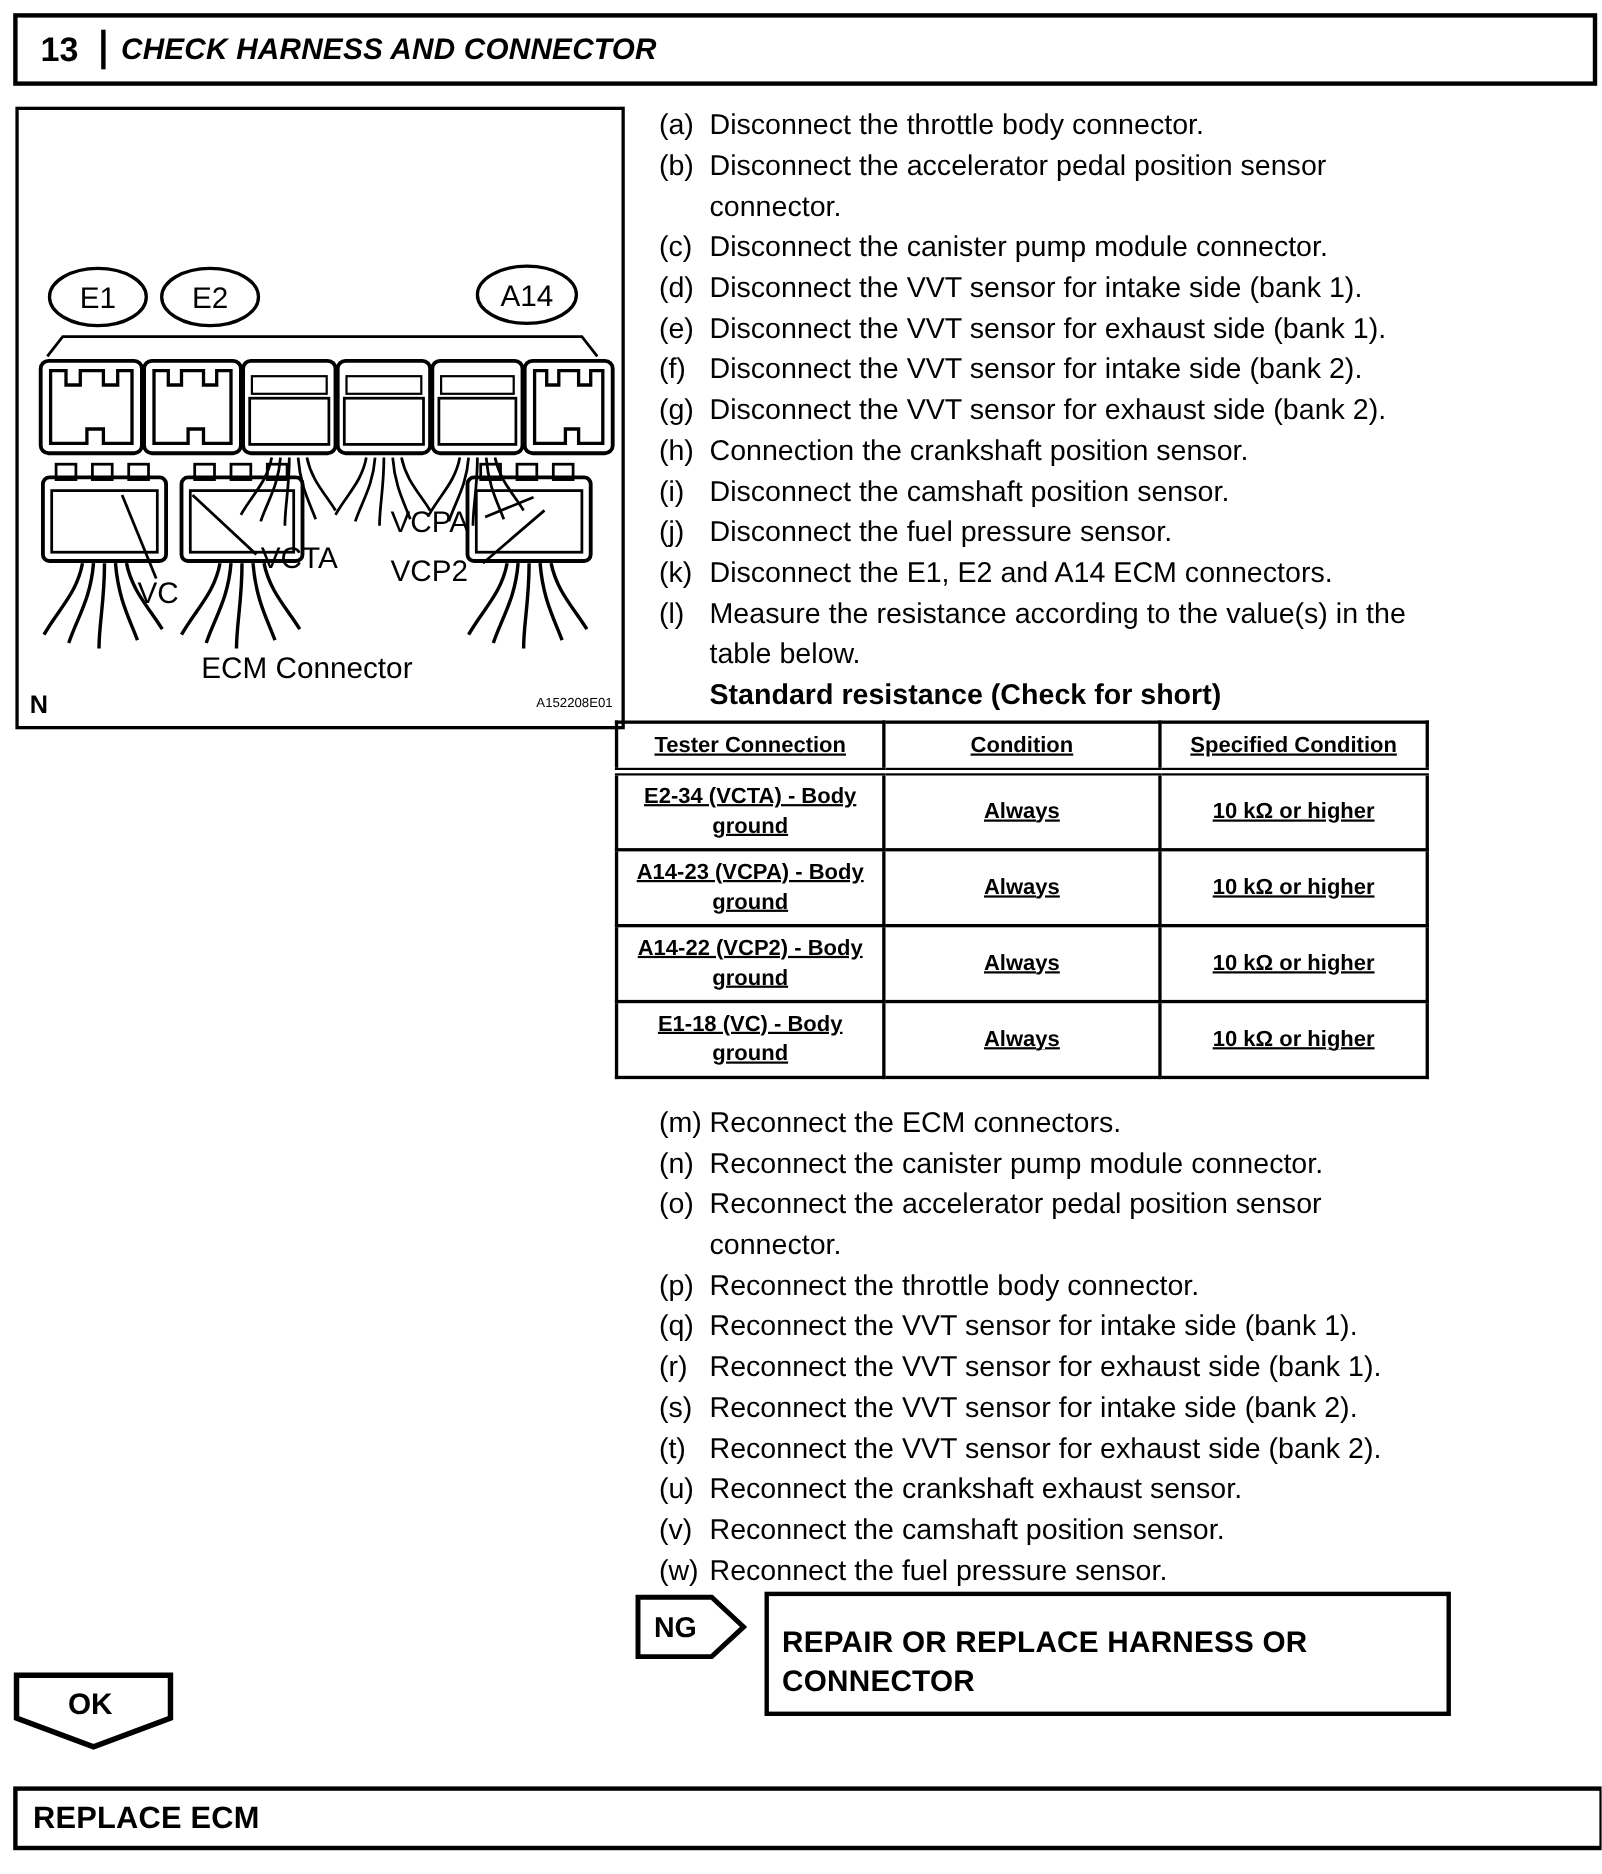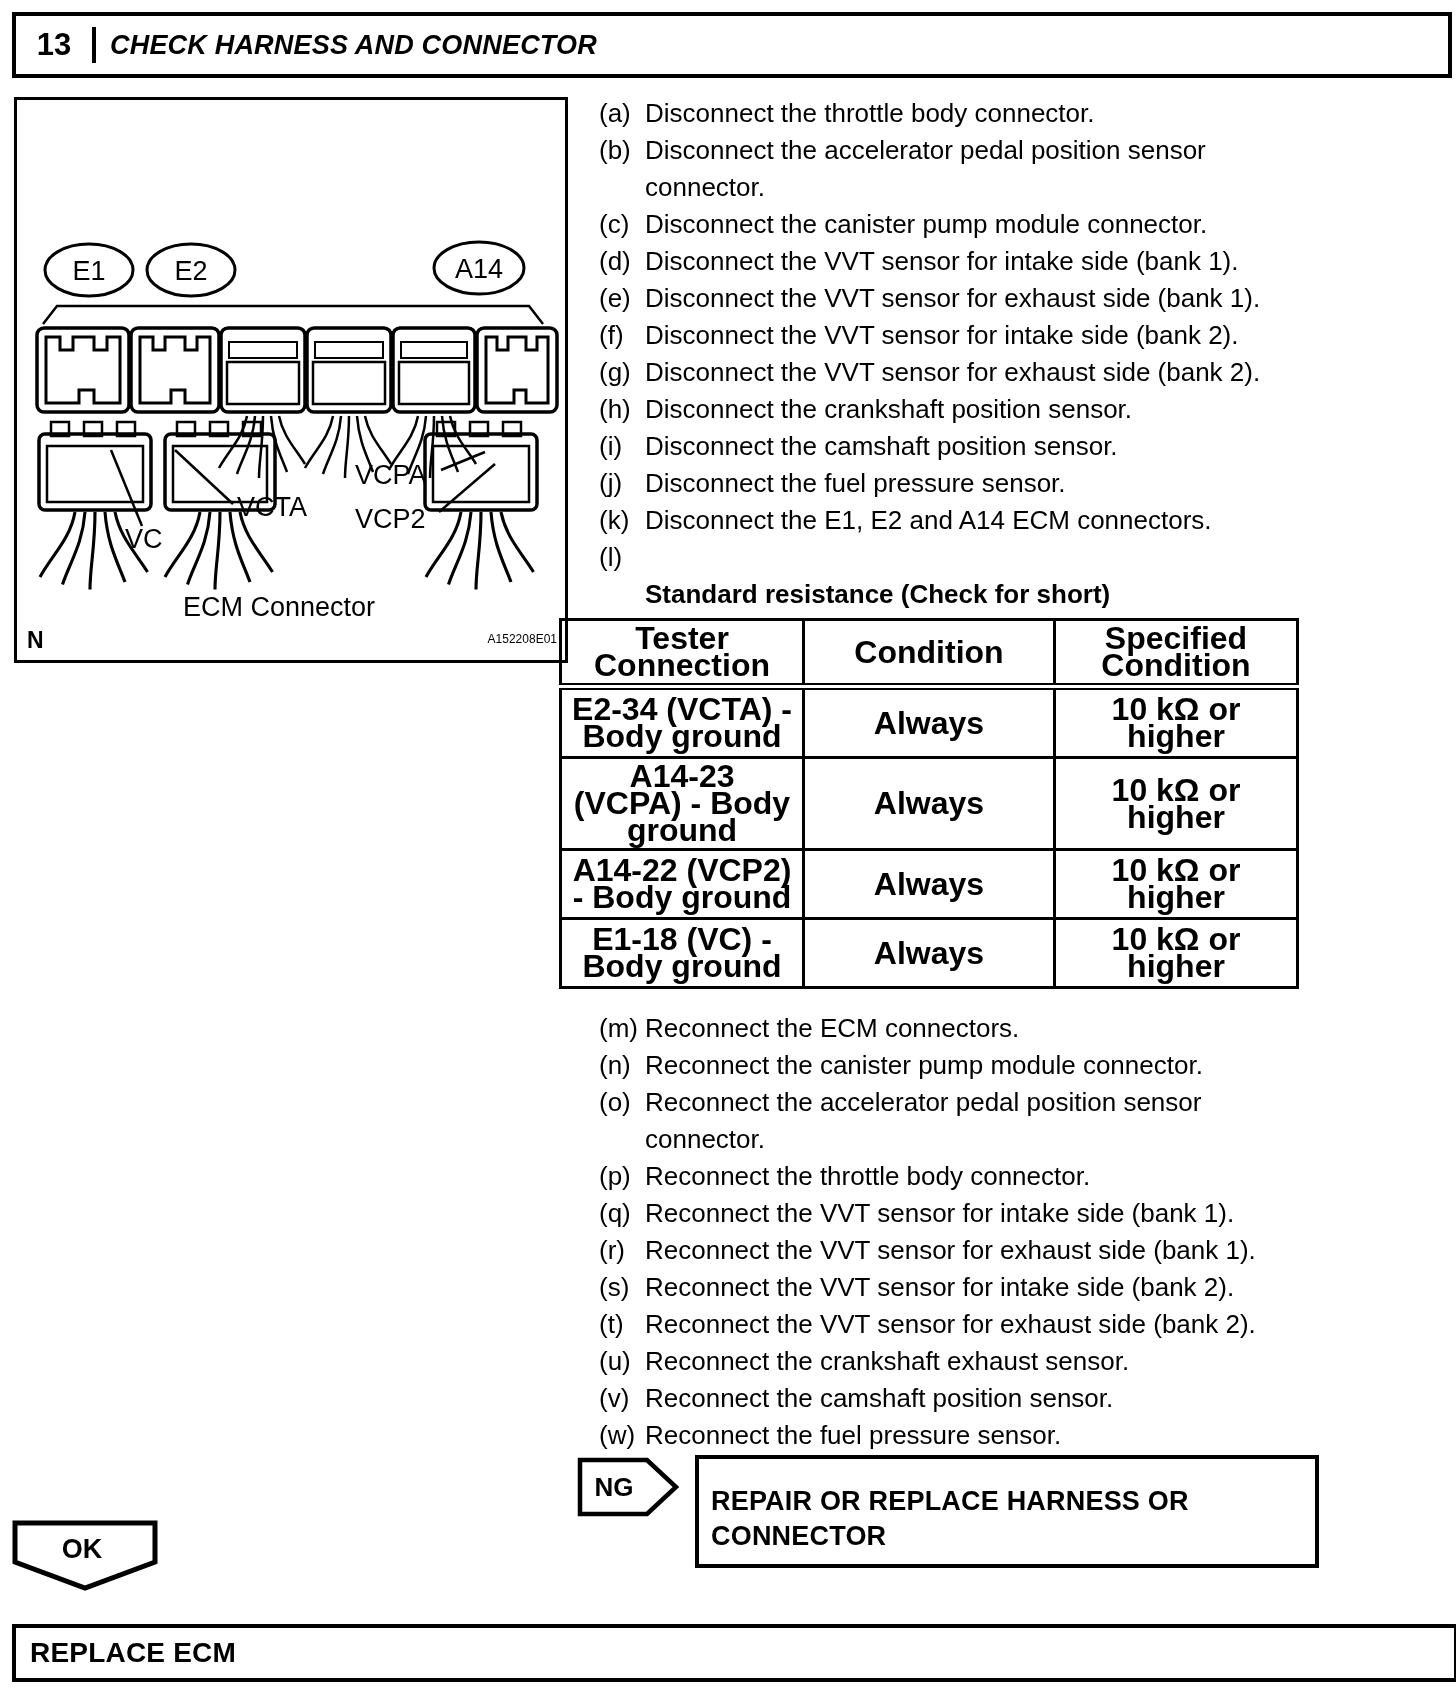--- a/index.html
+++ b/index.html
@@ -42,21 +42,21 @@
   .table-heading {
     margin:0 0 5px 88px; font-weight:bold; font-size:26px; line-height:37px;
   }
 
   table.res-table {
     border-collapse:collapse; width:737px; margin-left:2px; margin-bottom:21px;
     table-layout:fixed;
   }
   table.res-table th, table.res-table td {
     border:3px solid #000; text-align:center; vertical-align:middle;
-    font-weight:bold; font-size:32px; line-height:27px; padding:4px 10px;
+    font-weight:bold; font-size:20px; line-height:27px; padding:4px 10px;text-decoration:underline;
   }
   table.res-table th { height:32px; border-bottom:7px double #000; }
   table.res-table td { height:58px; }
   table.res-table col.c1 { width:243px; }
   table.res-table col.c2 { width:251px; }
   table.res-table col.c3 { width:243px; }
 
   
   .ng-row { display:flex; margin-left:20px; margin-top:1px; }
   .ng-arrow { flex:none; margin-top:2px; }
@@ -209,40 +209,41 @@
           <span class="t">Disconnect the VVT sensor for intake side (bank 2).</span>
         </div>
 
         <div class="step">
           <span class="m">(g)</span>
           <span class="t">Disconnect the VVT sensor for exhaust side (bank 2).</span>
         </div>
 
         <div class="step">
           <span class="m">(h)</span>
-          <span class="t">Disconnect the crankshaft position sensor.</span>
+          <span class="t">Connection the crankshaft position sensor.</span>
         </div>
 
         <div class="step">
           <span class="m">(i)</span>
           <span class="t">Disconnect the camshaft position sensor.</span>
         </div>
 
         <div class="step">
           <span class="m">(j)</span>
           <span class="t">Disconnect the fuel pressure sensor.</span>
         </div>
 
         <div class="step">
           <span class="m">(k)</span>
           <span class="t">Disconnect the E1, E2 and A14 ECM connectors.</span>
         </div>
 
         <div class="step">
           <span class="m">(l)</span>
+          <span class="t">Measure the resistance according to the value(s) in the table below.</span>
         </div>
       </div>
 
     <div class="table-heading">Standard resistance (Check for short)</div>
 
     <table class="res-table">
       <colgroup>
           <col class="c1">
           <col class="c2">
           <col class="c3">

